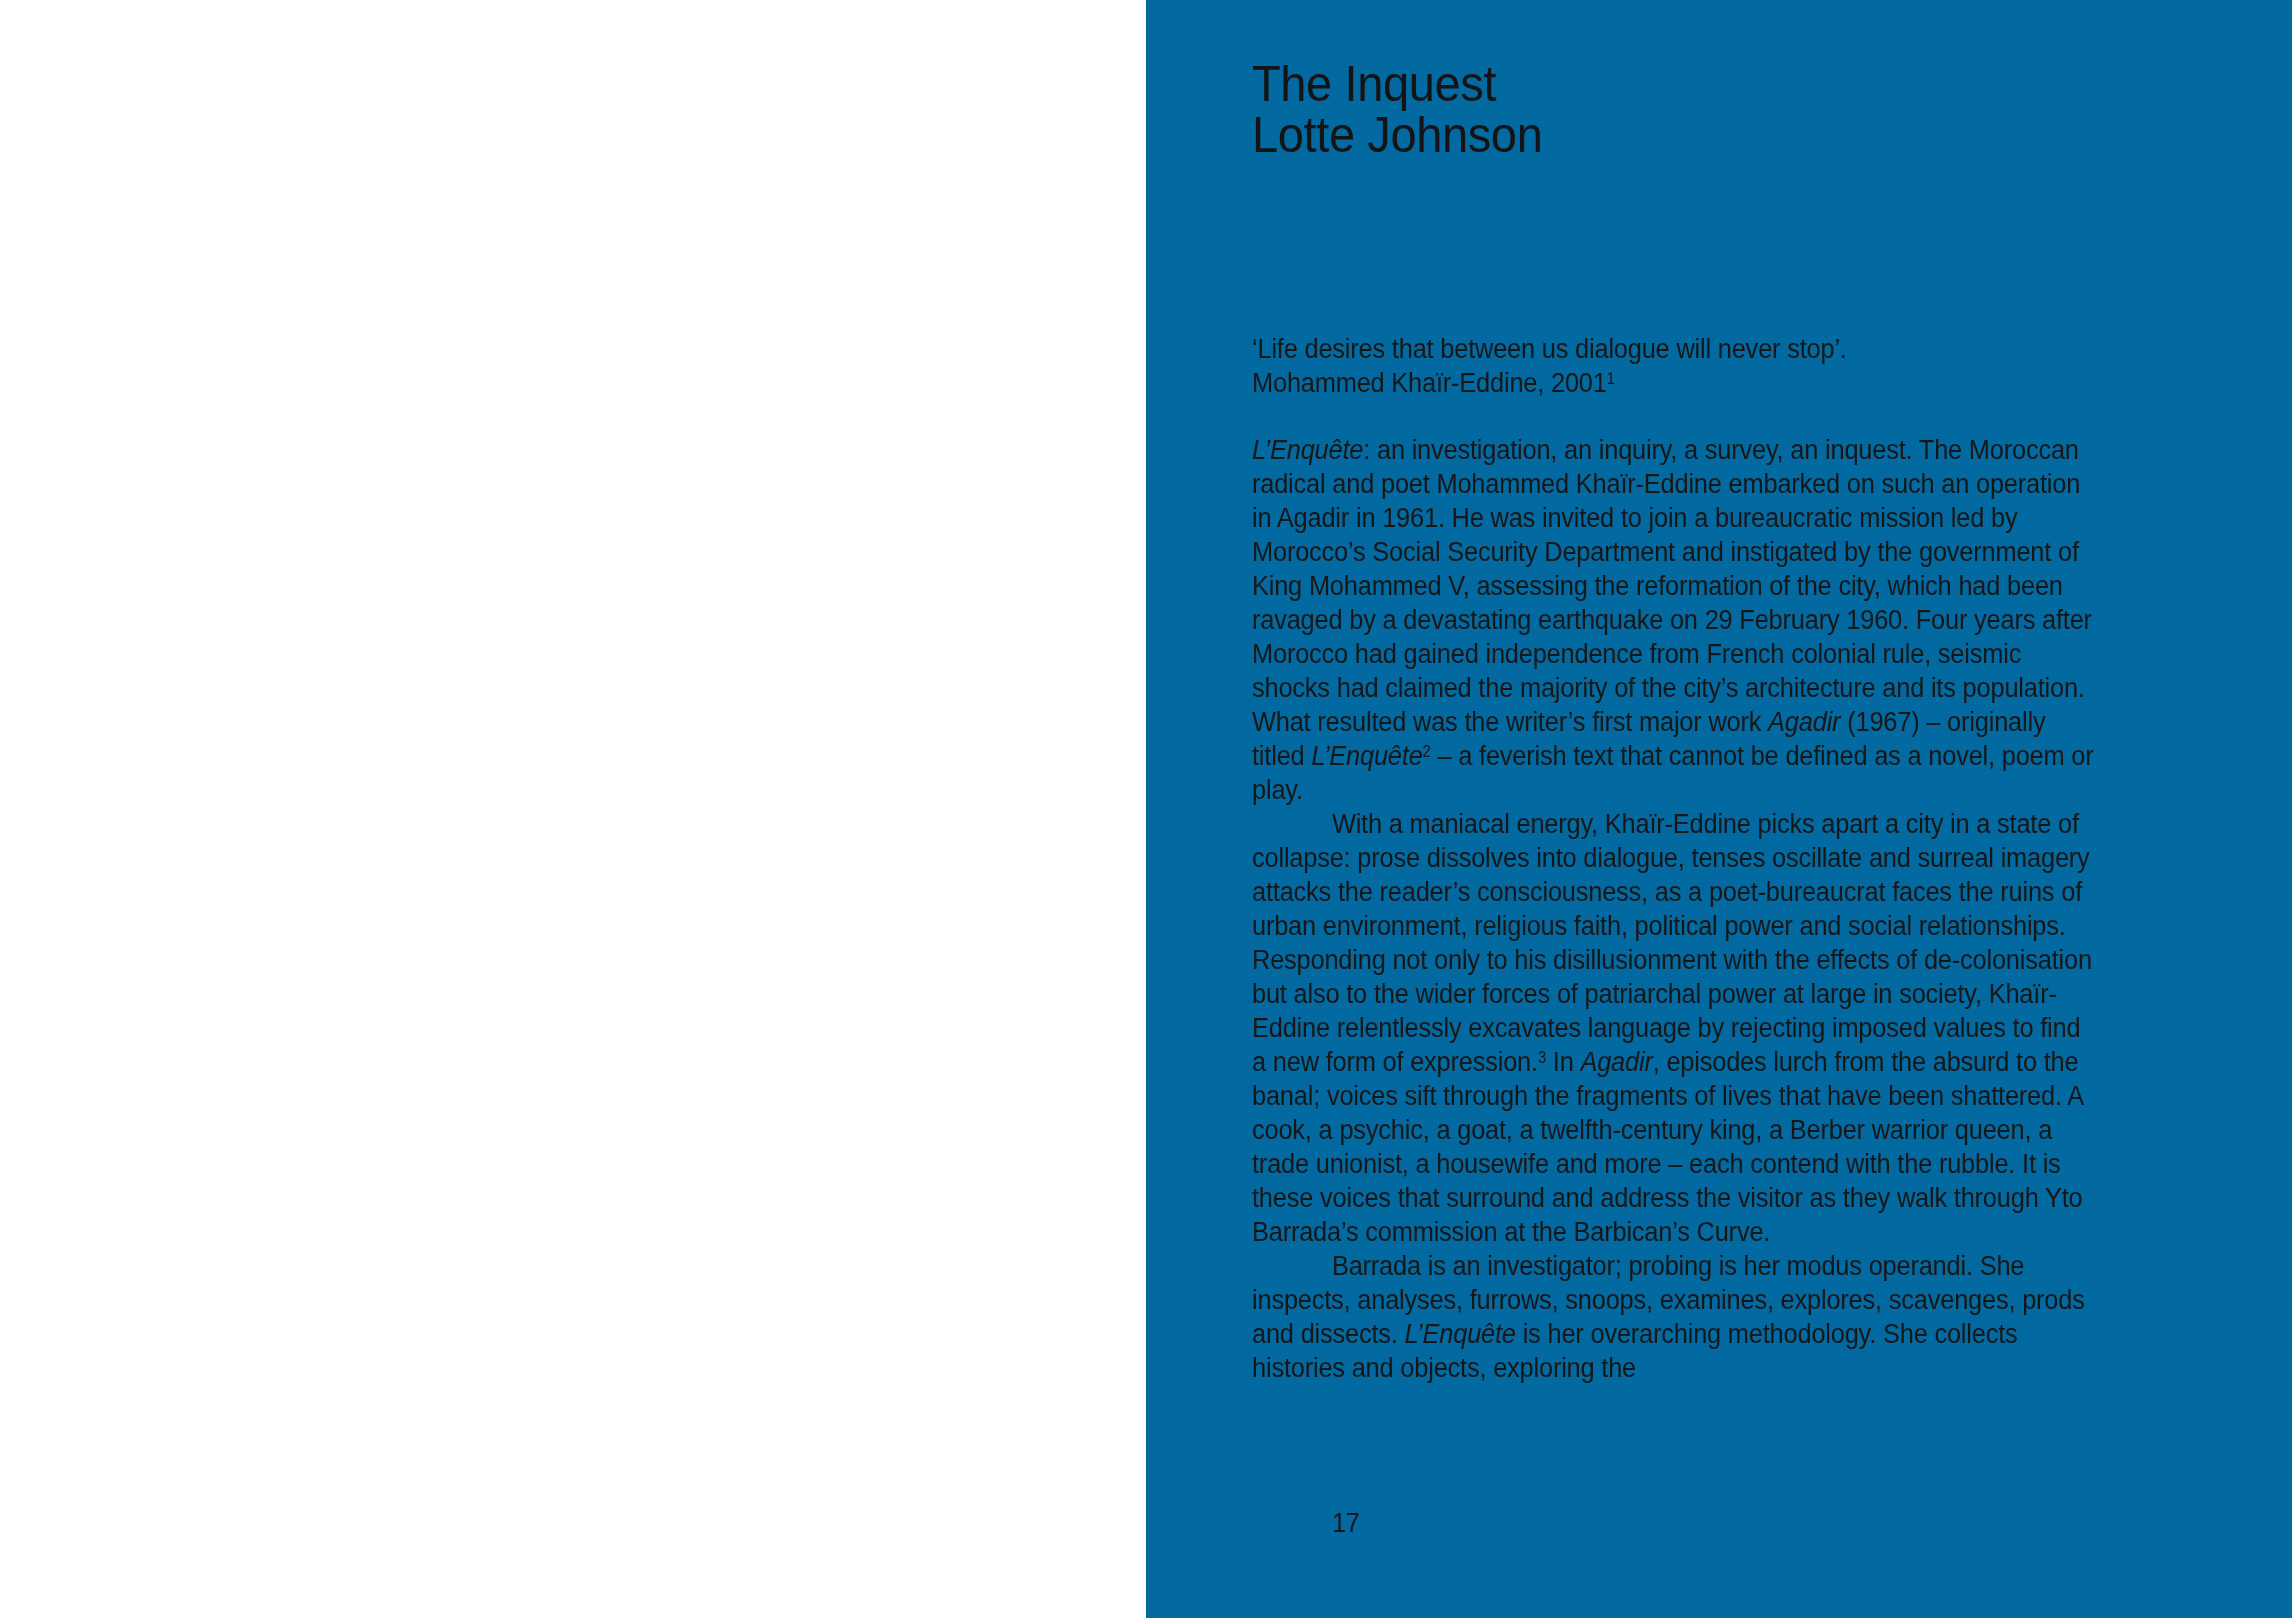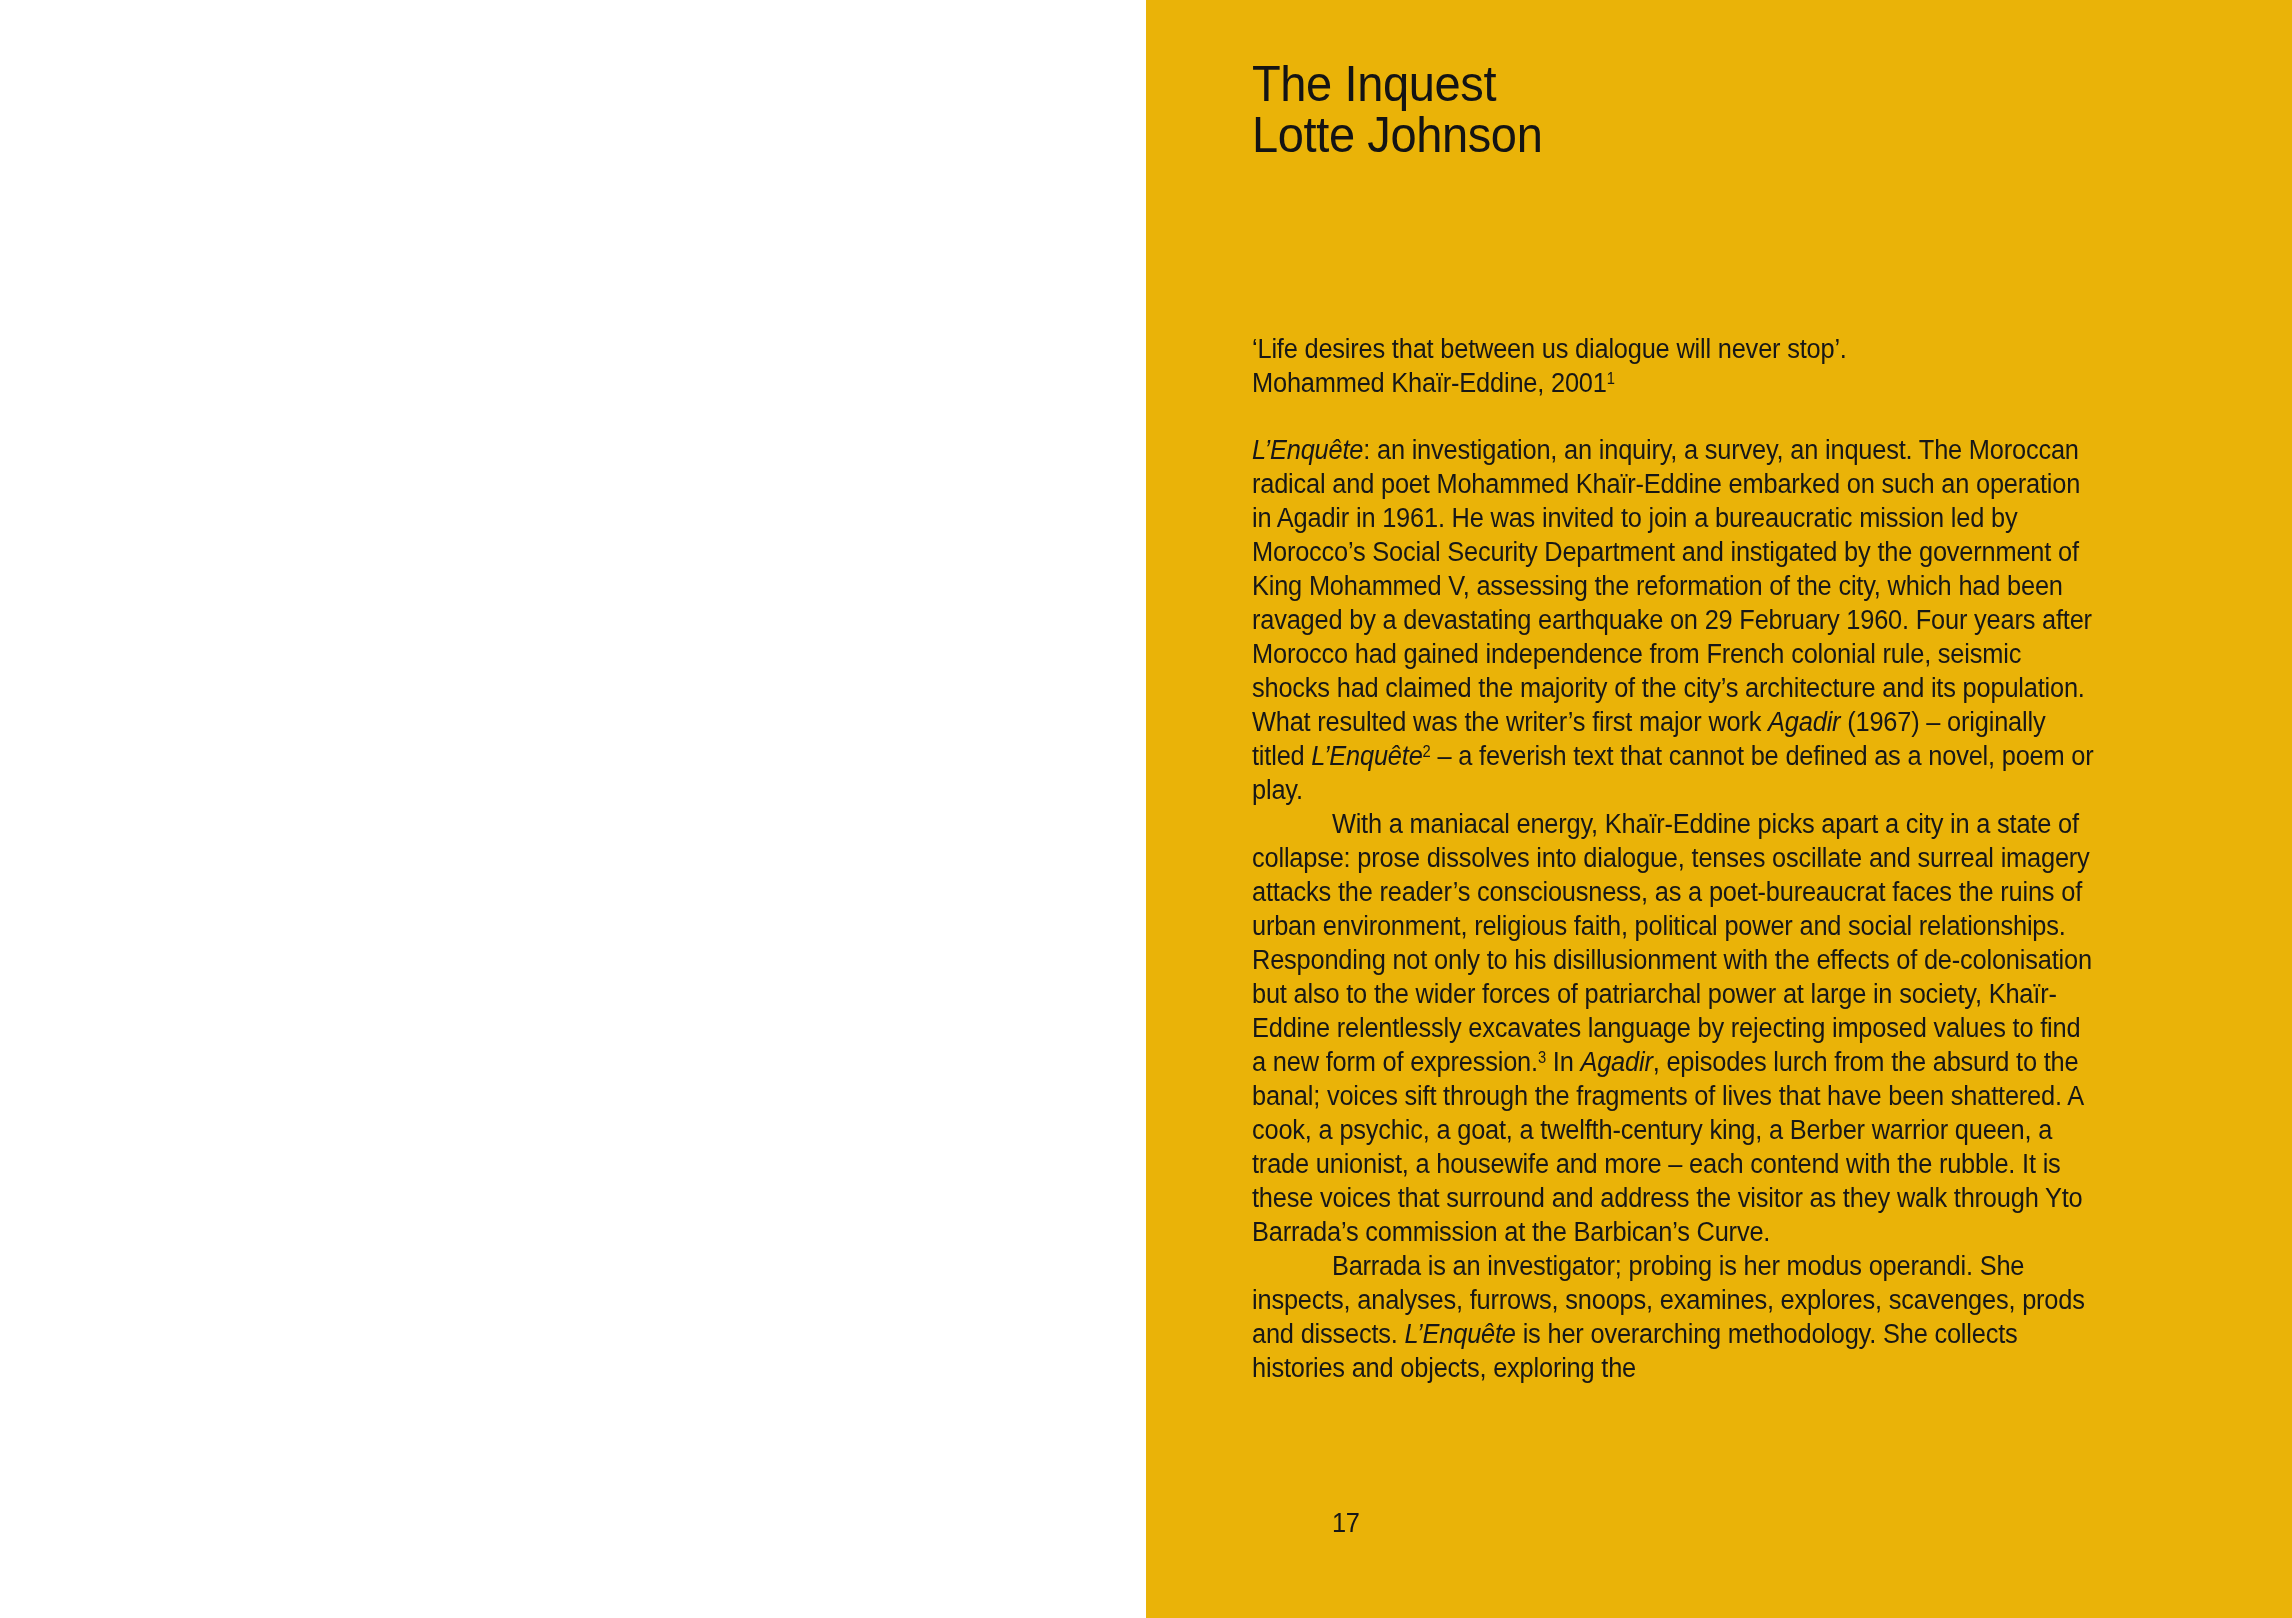--- a/index.html
+++ b/index.html
@@ -20,21 +20,21 @@
   .left-page {
     position: absolute;
     left: 0; top: 0;
     width: 1146px; height: 1618px;
     background: #ffffff;
   }
   .right-page {
     position: absolute;
     left: 1146px; top: 0;
     width: 1146px; height: 1618px;
-    background: #eab308;
+    background: #0369a1;
   }
   
   .column {
     position: absolute;
     left: 106px;            
     top: 0;
     width: 896px;
     height: 1618px;
     transform: scaleX(0.94);
     transform-origin: 0 0;

